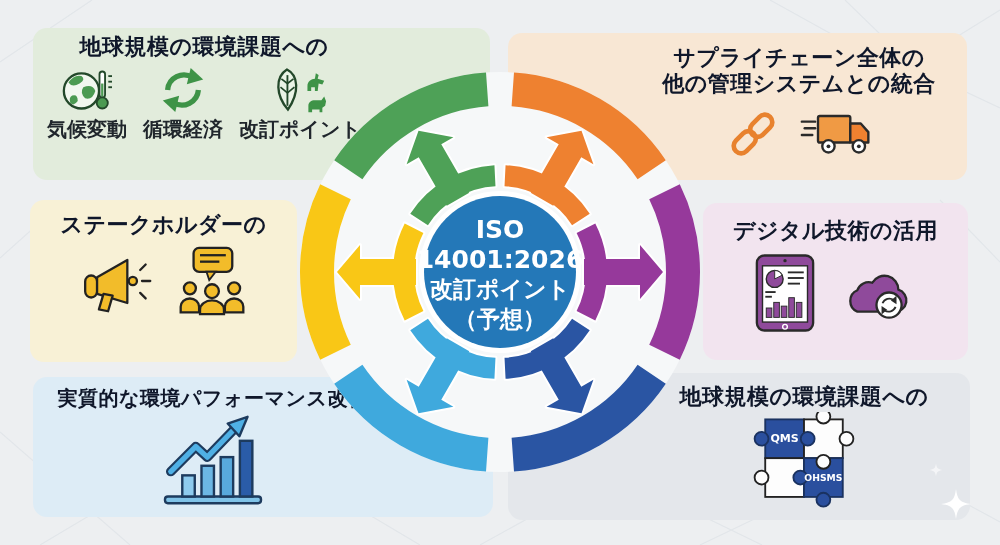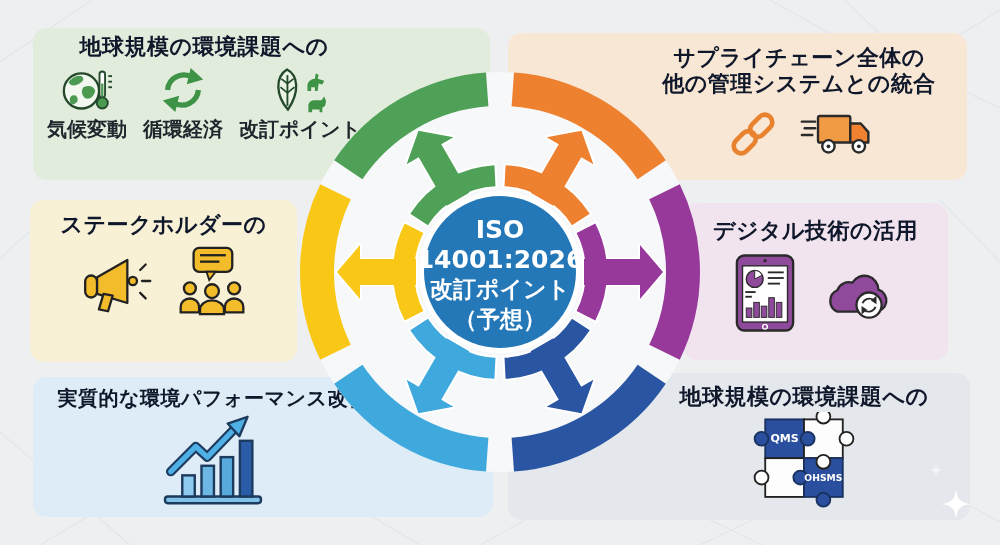--- a/index.html
+++ b/index.html
@@ -5,21 +5,21 @@
   html,body{margin:0;padding:0;}
   body{font-family:"DejaVu Sans","Liberation Sans",sans-serif;}
   #stage{position:relative;width:1000px;height:545px;background:#edeff1;overflow:hidden;}
   #bg-svg,#ring-svg{position:absolute;left:0;top:0;width:1000px;height:545px;}
   #bg-svg{z-index:0;}
   #ring-svg{z-index:2;pointer-events:none;}
   .card{position:absolute;border-radius:14px;z-index:1;}
   #card-global{left:33px;top:28px;width:457px;height:152px;background:#e2ecdc;}
   #card-supply{left:508px;top:33px;width:459px;height:147px;background:#f8e7d4;}
   #card-stake{left:30px;top:200px;width:267px;height:162px;background:#f8f1d6;}
-  #card-digital{left:683px;top:203px;width:265px;height:157px;background:#f2e4ef;}
+  #card-digital{left:703px;top:203px;width:265px;height:157px;background:#f2e4ef;}
   #card-perf{left:33px;top:377px;width:460px;height:140px;background:#ddecf6;}
   #card-integr{left:508px;top:373px;width:462px;height:147px;background:#e4e7eb;}
   .content{text-align:center;}
   #card-global .content{width:330px;margin-left:6px;padding-top:6px;}
   #card-supply .content{width:330px;margin-left:126px;padding-top:12px;}
   #card-stake .content{padding-top:12px;}
   #card-digital .content{padding-top:15px;}
   #card-perf .content{width:352px;margin-left:4px;padding-top:9px;}
   #card-integr .content{width:340px;margin-left:126px;padding-top:11px;}
   .title{font-size:22px;font-weight:700;color:#0f172a;line-height:1.2;letter-spacing:.5px;}

